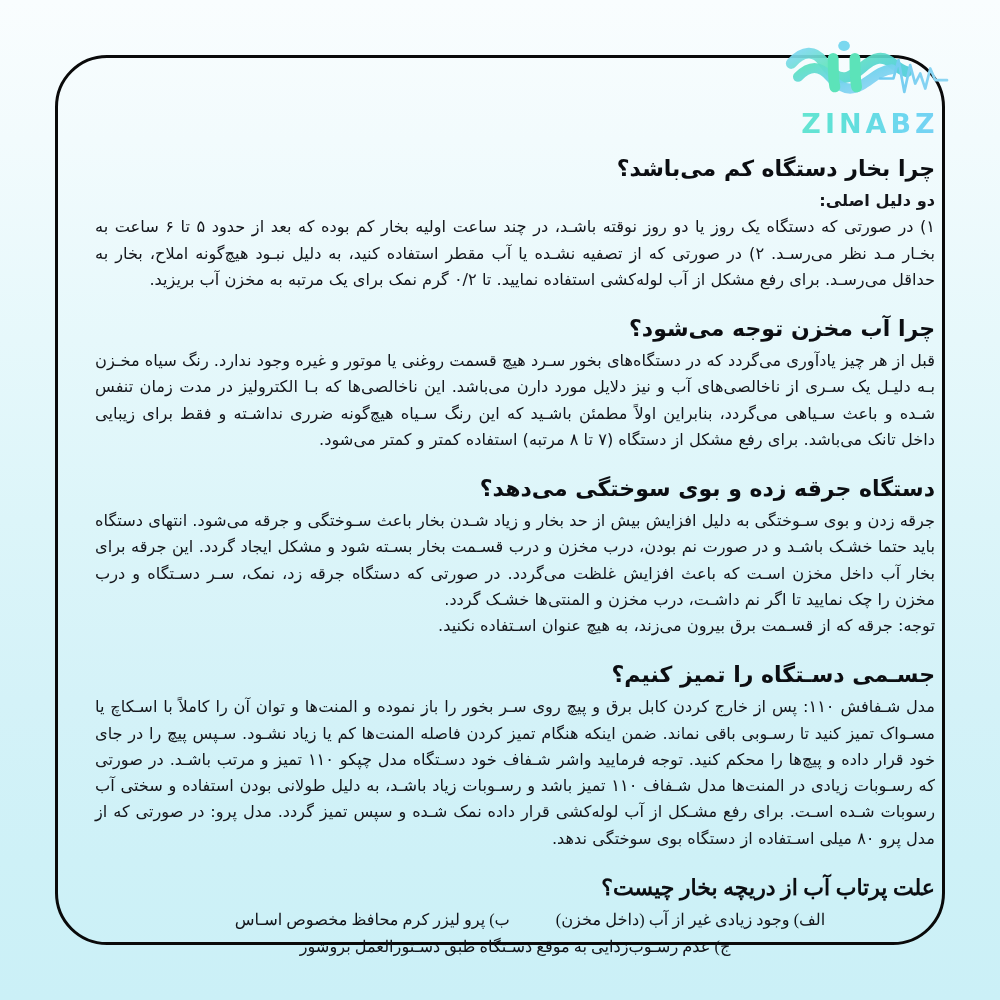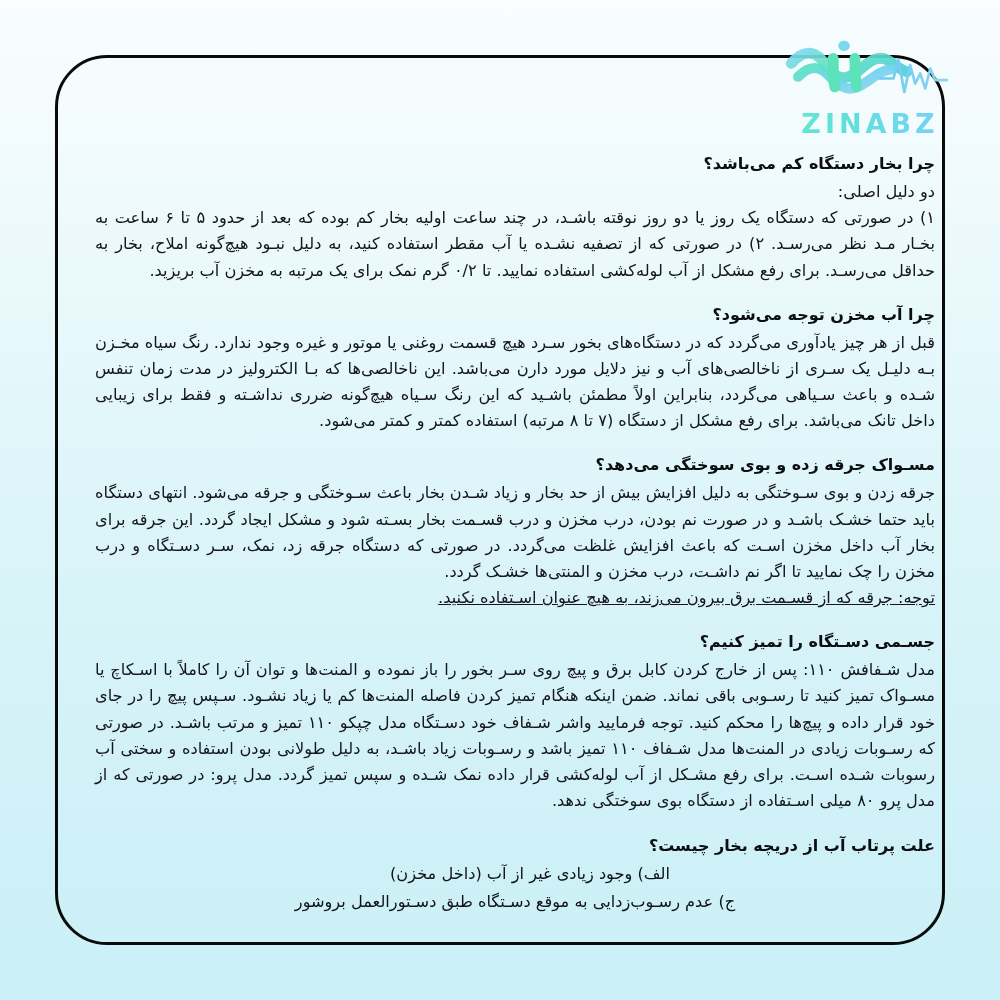--- a/index.html
+++ b/index.html
@@ -81,48 +81,48 @@
     width: 840px;
     direction: rtl;
     text-align: justify;
     text-align-last: right;
     color: #111318;
   }
 
   .faq-section {
     margin-bottom: 19px;
   }
-  .faq-section:last-child { margin-bottom: 8px; }
+  .faq-section:last-child { margin-bottom: 8px; font-family: Liberation Serif, serif; }
 
   .q-heading {
     font-weight: bold;
-    font-size: 16px;
+    font-size: 22px;
     line-height: 1.55;
     text-align: right;
     margin: 0 0 2px 0;
     color: #0c0e12;
   }
 
   .q-body {
     font-size: 16.2px;
     line-height: 1.62;
     margin: 0;
     text-align: justify;
     text-align-last: right;
     color: #14161b;
   }
   .q-body .lead {
     display: block;
     text-align-last: right;
+    font-weight: bold;
   }
   .q-body .tail {
     display: block;
     text-align: center;
     text-align-last: right;
-    text-decoration: underline;
   }
 
   
   .options {
     font-size: 16.2px;
     line-height: 1.68;
     margin: 0;
   }
   .opt-row {
     display: flex;
@@ -186,39 +186,40 @@
     </section>
 
     <section class="faq-section">
       <h2 class="q-heading">چرا آب مخزن توجه می‌شود؟</h2>
       <p class="q-body">
         <span>قبل از هر چیز یادآوری می‌گردد که در دستگاه‌های بخور سـرد هیچ قسمت روغنی یا موتور و غیره وجود ندارد. رنگ سیاه مخـزن بـه دلیـل یک سـری از ناخالصی‌های آب و نیز دلایل مورد دارن می‌باشد. این ناخالصی‌ها که بـا الکترولیز در مدت زمان تنفس شـده و باعث سـیاهی می‌گردد، بنابراین اولاً مطمئن باشـید که این رنگ سـیاه هیچ‌گونه ضرری نداشـته و فقط برای زیبایی داخل تانک می‌باشد. برای رفع مشکل از دستگاه (۷ تا ۸ مرتبه) استفاده کمتر و کمتر می‌شود.</span>
       </p>
     </section>
 
     <section class="faq-section">
-      <h2 class="q-heading">مسـواک جرقه زده و بوی سوختگی می‌دهد؟</h2>
+      <h2 class="q-heading">دستگاه جرقه زده و بوی سوختگی می‌دهد؟</h2>
       <p class="q-body">
         <span>جرقه زدن و بوی سـوختگی به دلیل افزایش بیش از حد بخار و زیاد شـدن بخار باعث سـوختگی و جرقه می‌شود. انتهای دستگاه باید حتما خشـک باشـد و در صورت نم بودن، درب مخزن و درب قسـمت بخار بسـته شود و مشکل ایجاد گردد. این جرقه برای بخار آب داخل مخزن اسـت که باعث افزایش غلظت می‌گردد. در صورتی که دستگاه  جرقه زد، نمک، سـر دسـتگاه و درب مخزن را چک نمایید تا اگر نم داشـت، درب مخزن و المنتی‌ها خشـک گردد.</span>
         <span class="tail">توجه: جرقه که از قسـمت برق بیرون می‌زند، به هیچ عنوان اسـتفاده نکنید.</span>
       </p>
     </section>
 
     <section class="faq-section">
       <h2 class="q-heading">جسـمی دسـتگاه را تمیز کنیم؟</h2>
       <p class="q-body">
         <span>مدل شـفافش ۱۱۰: پس از خارج کردن کابل برق و پیچ روی سـر بخور را باز نموده و المنت‌ها و توان آن را کاملاً با اسـکاچ یا مسـواک تمیز کنید تا رسـوبی باقی نماند. ضمن اینکه هنگام تمیز کردن فاصله المنت‌ها کم یا زیاد نشـود. سـپس پیچ را در جای خود قرار داده و پیچ‌ها را محکم کنید. توجه فرمایید واشر شـفاف خود دسـتگاه مدل چپکو ۱۱۰ تمیز و مرتب باشـد. در صورتی که رسـوبات زیادی در المنت‌ها مدل شـفاف ۱۱۰ تمیز باشد و رسـوبات زیاد باشـد، به دلیل طولانی بودن استفاده و سختی آب رسوبات شـده اسـت. برای رفع مشـکل از آب لوله‌کشی قرار داده نمک شـده و سپس تمیز گردد. مدل پرو: در صورتی که از مدل پرو ۸۰ میلی اسـتفاده از دستگاه بوی سوختگی ندهد.</span>
       </p>
     </section>
 
     <section class="faq-section">
       <h2 class="q-heading">علت پرتاب آب از دریچه بخار چیست؟</h2>
       <div class="options">
         <div class="opt-row row-1">
           <span class="opt">الف) وجود زیادی غیر از آب (داخل مخزن)</span>
+          <span class="opt">ب) پرو لیزر کرم محافظ مخصوص اسـاس</span>
         </div>
         <div class="opt-row row-2">
           <span class="opt">ج) عدم رسـوب‌زدایی به موقع دسـتگاه طبق دسـتورالعمل بروشور</span>
         </div>
       </div>
     </section>
 
   </div>
 </div>
 

